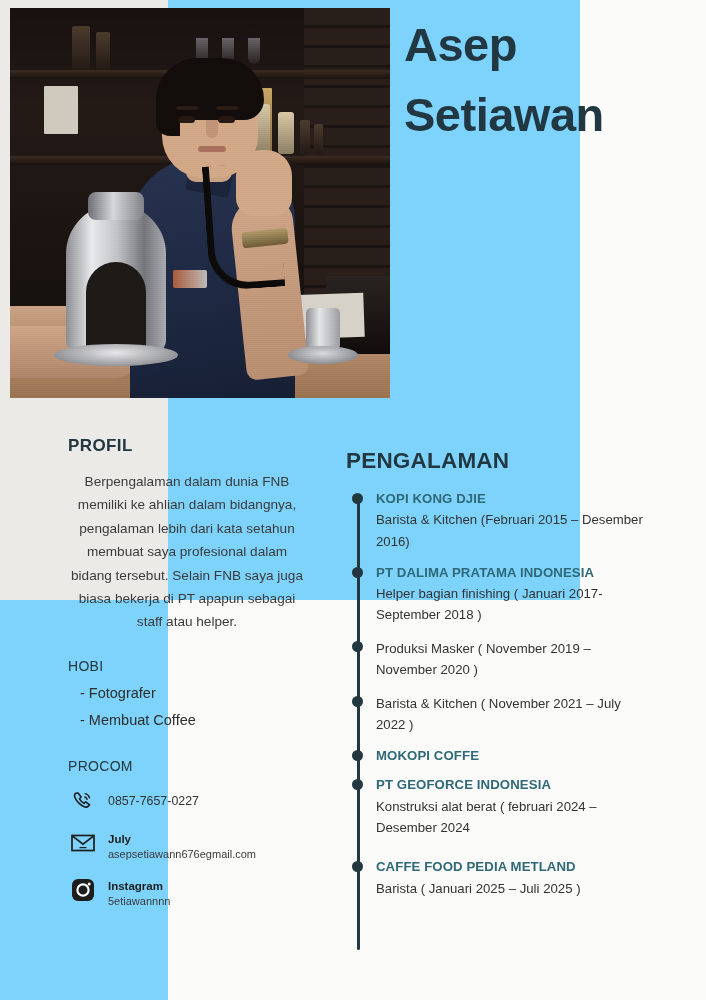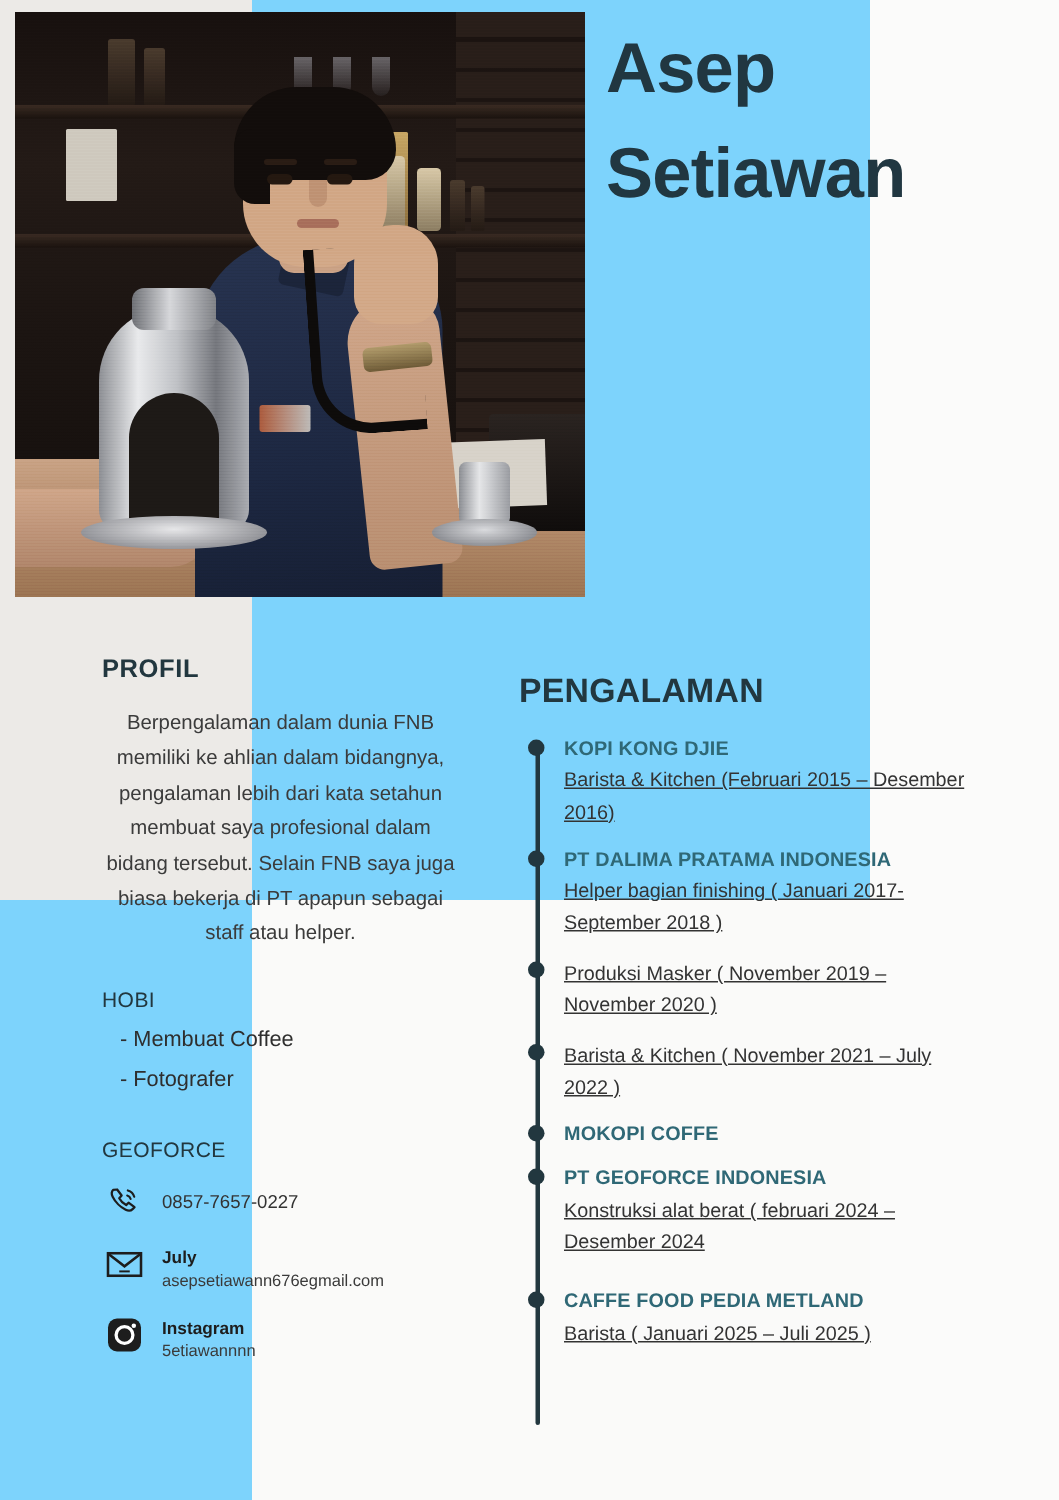--- a/index.html
+++ b/index.html
@@ -369,21 +369,20 @@
     font-weight: 800;
     color: #2f6876;
     letter-spacing: .1px;
     line-height: 1.3;
     margin-bottom: 2px;
   }
   .tl-desc {
     font-size: 13.2px;
     color: #333333;
     line-height: 1.62;
-    text-decoration: underline;
   }
 </style>
 </head>
 <body>
 
 <div id="page">
 
   <div class="panel-left-tint"></div>
   <div class="panel-right-white"></div>
   <div class="panel-mid-white"></div>
@@ -441,25 +440,25 @@
     <div class="name-line">Setiawan</div>
   </div>
 
   <div class="left-col">
 
     <h2 class="h-profil">PROFIL</h2>
     <p class="profil-text">Berpengalaman dalam dunia FNB memiliki ke ahlian dalam bidangnya, pengalaman lebih dari kata setahun membuat saya profesional dalam bidang tersebut. Selain FNB saya juga biasa bekerja di PT apapun sebagai staff atau helper.</p>
 
     <h2 class="h-big">HOBI</h2>
     <ul class="hobi-list">
+      <li>- Fotografer</li>
       <li>- Membuat Coffee</li>
-      <li>- Fotografer</li>
     </ul>
 
-    <h2 class="h-big">GEOFORCE</h2>
+    <h2 class="h-big">PROCOM</h2>
 
     <div class="contacts">
 
       <div class="contact-row">
         <span class="c-icon">
           <svg width="26" height="26" viewBox="0 0 26 26">
             <path d="M5.5 5.2c-1.3 1.3-1.4 2.6-.4 4.6 1.6 3.3 5.4 7.1 8.7 8.7 2 1 3.3.9 4.6-.4l1.3-1.3-4-3-1.6 1.6c-1.7-.9-3.7-2.9-4.6-4.6L11.1 9l-3-4z" fill="none" stroke="#1d1d1d" stroke-width="1.5" stroke-linejoin="round"></path>
             <path d="M15.2 5.6a6 6 0 0 1 4.3 4.3" fill="none" stroke="#1d1d1d" stroke-width="1.4" stroke-linecap="round"></path>
             <path d="M14.8 9a3.2 3.2 0 0 1 2.3 2.3" fill="none" stroke="#1d1d1d" stroke-width="1.4" stroke-linecap="round"></path>
           </svg>

